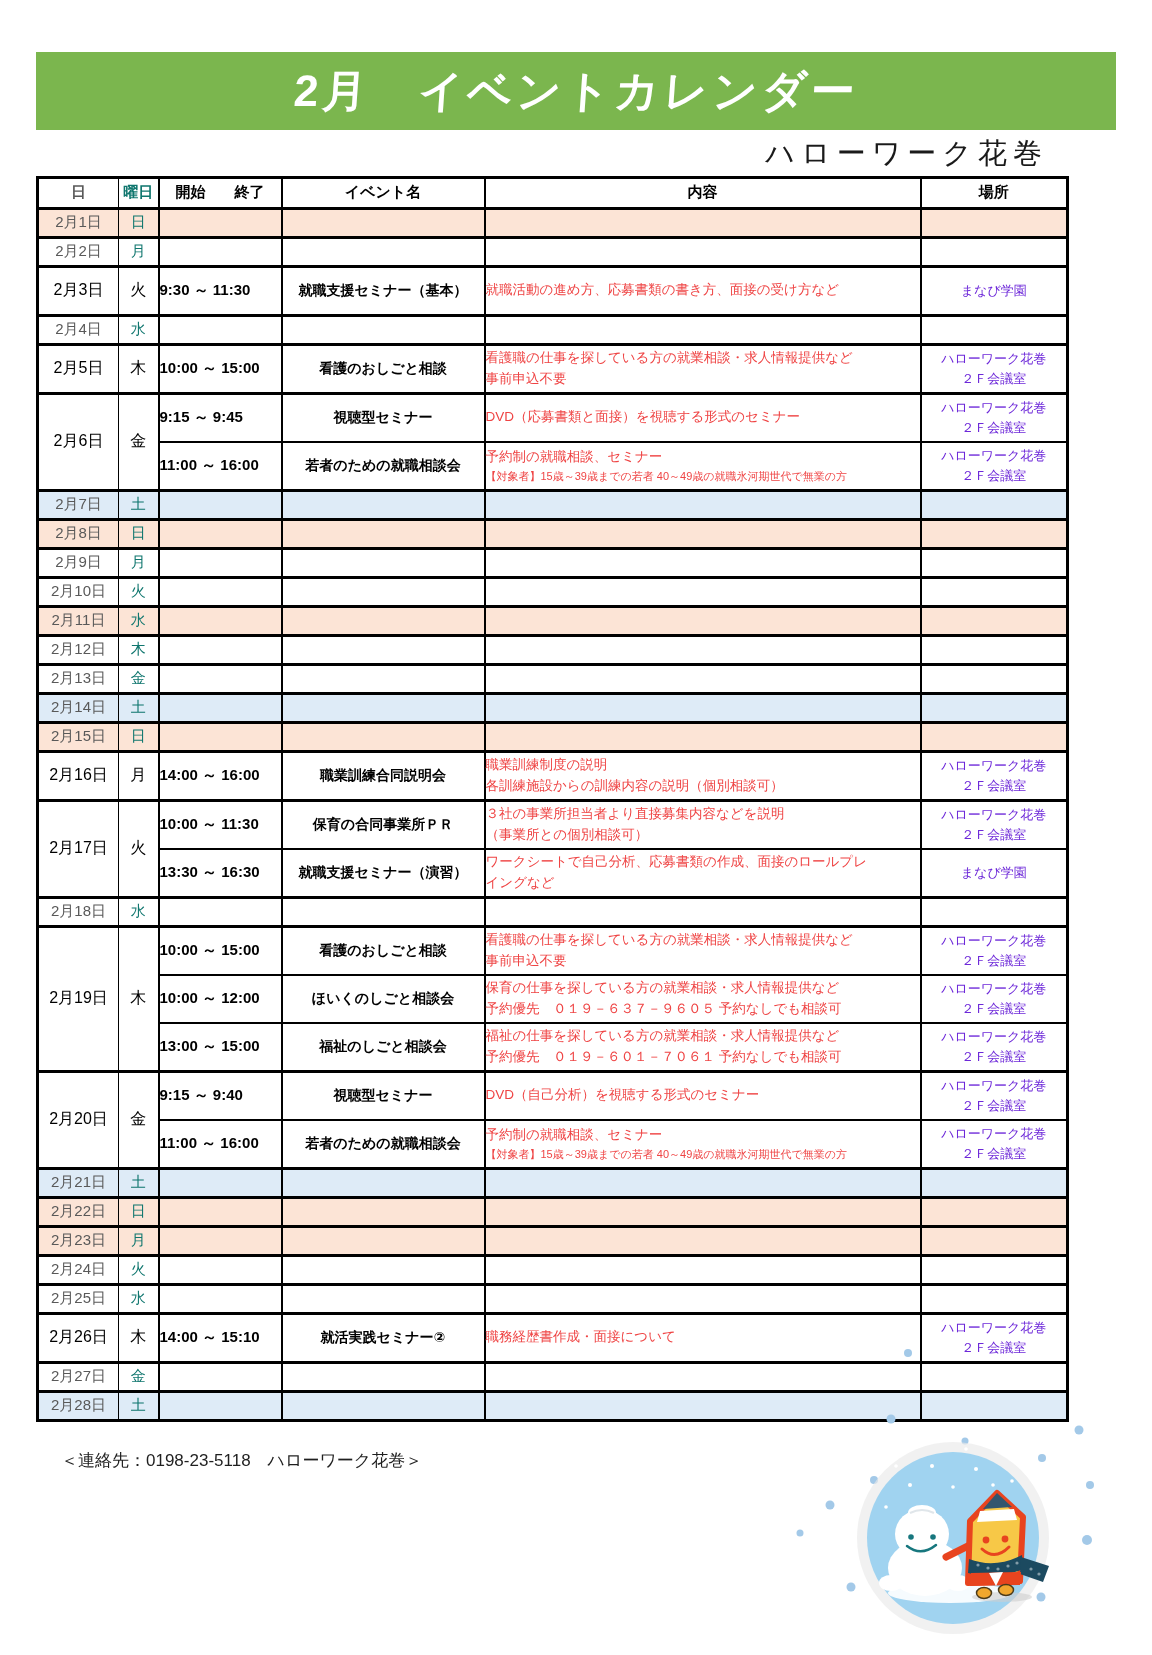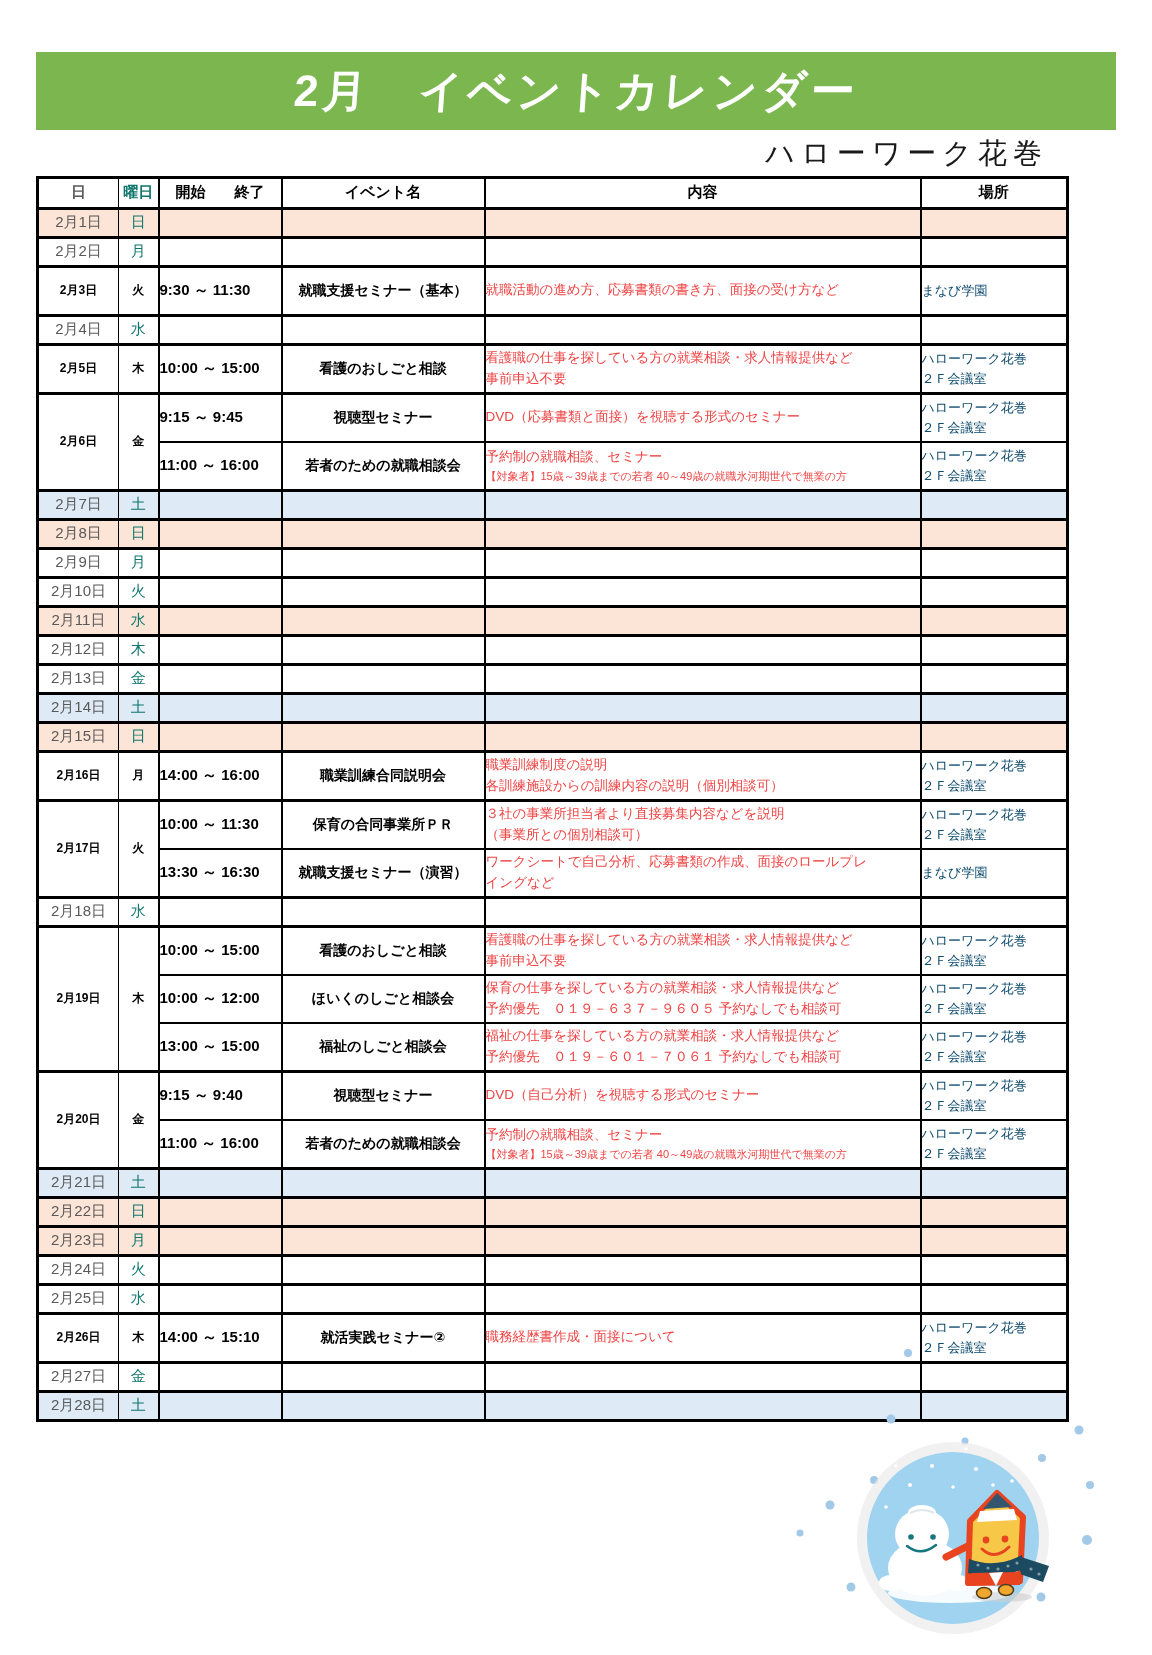--- a/index.html
+++ b/index.html
@@ -30,27 +30,27 @@
   .cal th,.cal td{border-left:2px solid #000;vertical-align:middle;}
   .cal th.c-dow,.cal td.c-dow{border-left:1px solid #000;}
   .cal tr.day-start td{border-top:3px solid #000;}
   .cal tr.sub td{border-top:2px solid #000;}
   .cal td{padding:0;}
   .cal tr.empty-day td{height:26px;}
   .cal tr.has-events td{height:46px;}
   .th-time{display:flex;justify-content:space-between;padding:0 16px;}
   .c-date{text-align:center;font-size:15px;color:#595959;}
   .c-dow{text-align:center;font-size:15px;color:#0f766e;}
-  tr.has-events .c-date,tr.has-events .c-dow{font-weight:bold;color:#000;font-size:12px;}
+  tr.has-events .c-date,tr.has-events .c-dow{font-weight:normal;color:#000;font-size:16px;}
   .c-time{text-align:left;font-weight:bold;font-size:15px;white-space:nowrap;}
   .c-event{text-align:center;font-weight:bold;font-size:14px;}
   .c-content{padding:3px 7px;font-size:13.5px;color:#ef4444;}
   .c-content div{line-height:1.55;}
   .c-content div.small{font-size:11px;}
-  .c-place{text-align:left;font-size:13px;color:#0c4a6e;line-height:1.5;}
+  .c-place{text-align:center;font-size:13px;color:#6d28d9;line-height:1.5;}
   tr.type-holiday td{background:#FCE4D6;}
   tr.type-saturday td{background:#DEEBF7;}
   .notes{
     margin:20px 0 0 40px;width:820px;font-size:17px;color:#1f1f1f;line-height:2.25;
   }
   .notes .l2{padding-left:15px;}
   .notes .l3{padding-left:21px;}
   .notes b{font-weight:bold;}
   .mascot{position:absolute;left:790px;top:1335px;}
 </style>
@@ -411,20 +411,21 @@
         <td class="c-dow" rowspan="1">土</td>
         <td class="c-time"></td>
         <td class="c-event"></td>
         <td class="c-content"></td>
         <td class="c-place"></td>
       </tr>
     </tbody>
 </table>
 
 <div class="notes">
+  <div class="l3">＜連絡先：0198-23-5118　ハローワーク花巻＞</div>
 </div>
 
 <svg class="mascot" width="330" height="315" viewBox="0 0 330 315">
 
   <g fill="#A3C9E8">
     <circle cx="118" cy="18" r="4"></circle>
       <circle cx="101" cy="84" r="4.5"></circle>
       <circle cx="175" cy="106" r="3.5"></circle>
     <circle cx="289" cy="95" r="4.5"></circle>
       <circle cx="252" cy="123" r="4"></circle>

